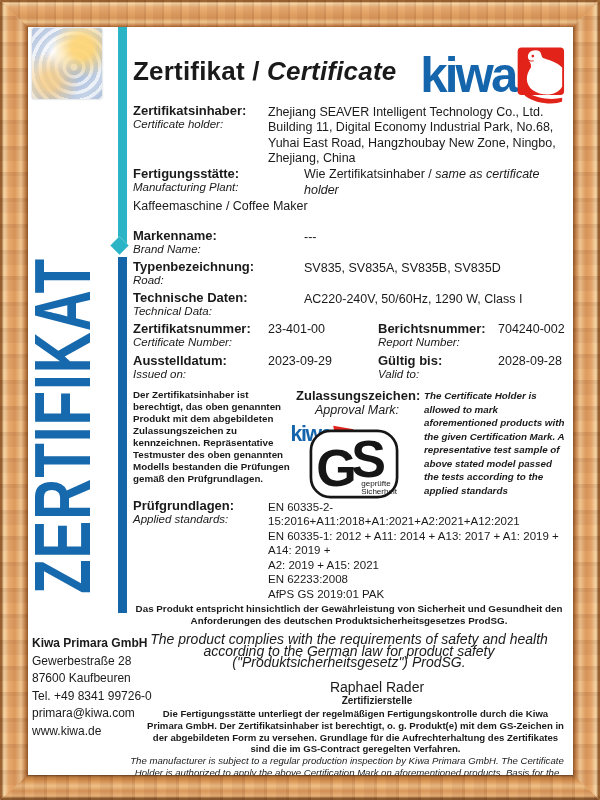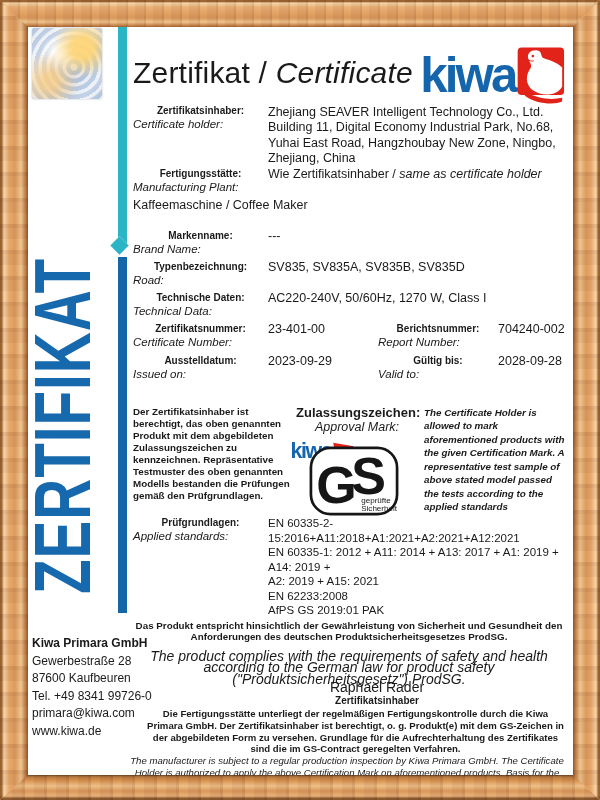--- a/index.html
+++ b/index.html
@@ -55,40 +55,40 @@
   
   .vtitle{position:absolute;left:-4px;top:210px;width:80px;height:378px;
           display:flex;align-items:center;justify-content:center;}
   .vtitle span{white-space:nowrap;font-weight:bold;font-size:61px;letter-spacing:1px;color:#1769ad;
           transform:rotate(-90deg) scale(0.93,1.32);}
 
   
   .content{position:absolute;left:106px;top:0;width:432px;}
 
   .hdr{display:flex;justify-content:space-between;align-items:flex-start;margin-top:15px;height:62px;}
-  .title{font-size:30px;font-weight:normal;padding-top:14px;letter-spacing:.2px;}
+  .title{font-size:26px;font-weight:bold;padding-top:14px;letter-spacing:.2px;}
   .title .it{font-style:italic;}
   .kiwalogo{width:142px;height:60px;flex:none;margin-top:4px;}
 
   .row{display:flex;align-items:flex-start;}
   .lbl{width:135px;flex:none;}
-  .lbl-de{font-size:10px;font-weight:bold;line-height:14px;text-align:center;}
+  .lbl-de{font-size:13px;font-weight:bold;line-height:14px;}
   .lbl-en{font-size:11.5px;font-style:italic;line-height:13px;}
   .val{font-size:12.5px;line-height:15.5px;white-space:pre-line;padding-top:0.5px;}
   .r1{min-height:62px;}
-  .rstd{min-height:31px;}
+  .rstd{min-height:31px;gap:36px;}
   .val .it{font-style:italic;}
 
   .num-row{display:flex;align-items:flex-start;min-height:32px;}
   .num-row .c1{width:135px;flex:none;}
   .num-row .c2{width:110px;flex:none;font-size:12.5px;}
   .num-row .c3{width:120px;flex:none;}
   .num-row .c4{flex:1;font-size:12.5px;}
 
-  .threecol{display:flex;margin-top:20px;min-height:100px;}
+  .threecol{display:flex;margin-top:3px;min-height:100px;}
   .tc-left{width:163px;flex:none;font-size:9.8px;font-weight:bold;line-height:12px;}
   .tc-mid{width:122px;flex:none;text-align:center;position:relative;}
   .tc-right{flex:1;padding-left:6px;font-size:9.8px;font-weight:bold;font-style:italic;line-height:13.5px;}
   .appr-de{font-size:13px;font-weight:bold;line-height:14px;}
   .appr-en{font-size:12.5px;font-style:italic;line-height:14px;}
   .marks{position:relative;height:80px;margin-top:2px;}
   .kiwasmall{position:absolute;left:-6px;top:2px;width:66px;height:26px;}
   .gsmark{position:absolute;left:12px;top:10px;width:92px;height:70px;}
 
   .standards{display:flex;margin-top:0;}
@@ -180,21 +180,21 @@
           <div class="lbl-en">Road:</div>
         </div>
         <div class="val">SV835, SV835A, SV835B, SV835D</div>
       </div>
 
       <div class="row rstd">
         <div class="lbl">
           <div class="lbl-de">Technische Daten:</div>
           <div class="lbl-en">Technical Data:</div>
         </div>
-        <div class="val">AC220-240V, 50/60Hz, 1270 W, Class I</div>
+        <div class="val">AC220-240V, 50/60Hz, 1290 W, Class I</div>
       </div>
 
       <div class="num-row">
         <div class="c1">
           <div class="lbl-de">Zertifikatsnummer:</div>
           <div class="lbl-en">Certificate Number:</div>
         </div>
         <div class="c2">23-401-00</div>
         <div class="c3">
           <div class="lbl-de">Berichtsnummer:</div>
@@ -260,21 +260,21 @@
       <div class="b">Kiwa Primara GmbH</div>
       <div>Gewerbestraße 28</div>
       <div>87600 Kaufbeuren</div>
       <div>Tel. +49 8341 99726-0</div>
       <div>primara@kiwa.com</div>
       <div>www.kiwa.de</div>
     </div>
 
     <div class="signature">
       <div class="sig-name">Raphael Rader</div>
-      <div class="sig-role">Zertifikatsinhaber</div>
+      <div class="sig-role">Zertifizierstelle</div>
     </div>
 
     <div class="legal">
       <div class="legal-de">Die Fertigungsstätte unterliegt der regelmäßigen Fertigungskontrolle durch die Kiwa Primara GmbH.  Der Zertifikatsinhaber ist berechtigt, o. g. Produkt(e) mit dem GS-Zeichen in der abgebildeten Form zu versehen. Grundlage für die Aufrechterhaltung des Zertifikates sind die im GS-Contract geregelten Verfahren.</div>
       <div class="legal-en">The manufacturer is subject to a regular production inspection by Kiwa Primara GmbH. The Certificate Holder is authorized to apply the above Certification Mark on aforementioned products. Basis for the maintenance of this certificate is defined in the GS certification contract of Kiwa Primara GmbH</div>
     </div>
 
   </div>
 
   <div class="frame top"></div>

